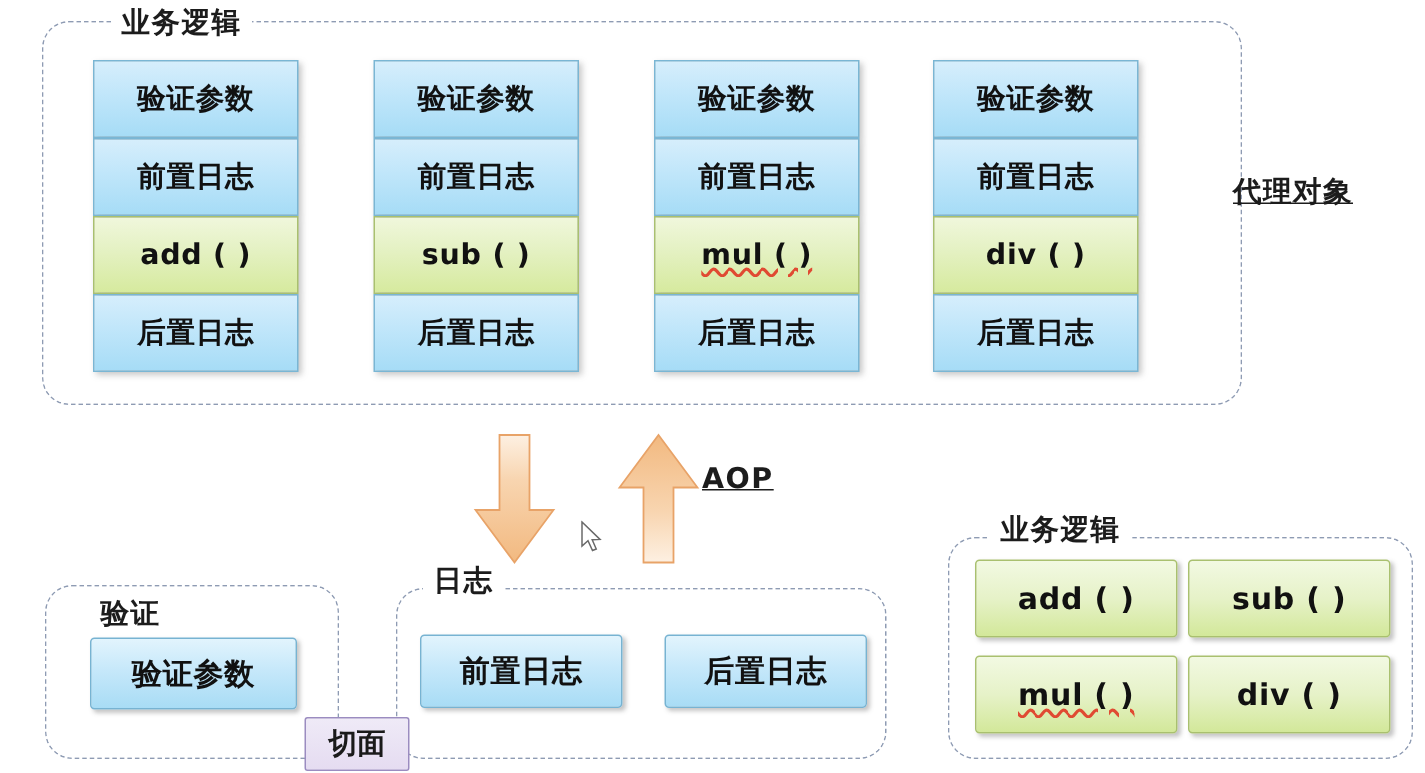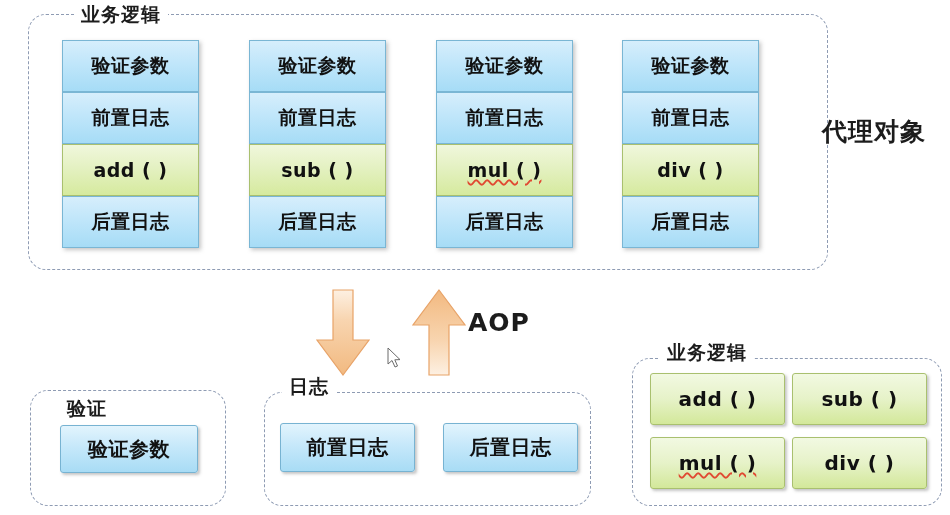--- a/index.html
+++ b/index.html
@@ -31,25 +31,26 @@
     font-size: 19px;
     font-weight: 700;
     color: #1c1c1c;
     background: #ffffff;
     padding: 0 7px;
     white-space: nowrap;
     letter-spacing: 1px;
   }
   .plain-label {
     position: absolute;
-    font-size: 25px;
+    font-size: 19px;
     font-weight: 700;
     color: #1c1c1c;
     white-space: nowrap;
     letter-spacing: 1px;
+    text-decoration: underline;
   }
 
   
   .cell {
     position: absolute;
     box-sizing: border-box;
     display: flex;
     align-items: center;
     justify-content: center;
     font-size: 19px;
@@ -193,20 +194,21 @@
 
   <div class="group-box" style="left:30px; top:390px; width:196px; height:116px;"></div>
   <div class="group-label" style="left:60px; top:396px;">验证</div>
   <div class="std-box blue" style="left:60px; top:425px; width:138px; height:48px;">验证参数</div>
 
   <div class="group-box" style="left:264px; top:392px; width:327px; height:114px;"></div>
   <div class="group-label" style="left:282px; top:374px;">日志</div>
   <div class="std-box blue" style="left:280px; top:423px; width:135px; height:49px;">前置日志</div>
   <div class="std-box blue" style="left:443px; top:423px; width:135px; height:49px;">后置日志</div>
 
+  <div class="chip" style="left:203px; top:478px; width:70px; height:36px;">切面</div>
 
 
   <div class="group-box" style="left:632px; top:358px; width:310px; height:148px;"></div>
   <div class="group-label" style="left:660px; top:340px;">业务逻辑</div>
 
   <div class="std-box green" style="left:650px; top:373px; width:135px; height:52px;">add (  )</div>
   <div class="std-box green" style="left:792px; top:373px; width:135px; height:52px;">sub (  )</div>
   <div class="std-box green" style="left:650px; top:437px; width:135px; height:52px;">
     <span class="spell">mul (  )</span>
   </div>

